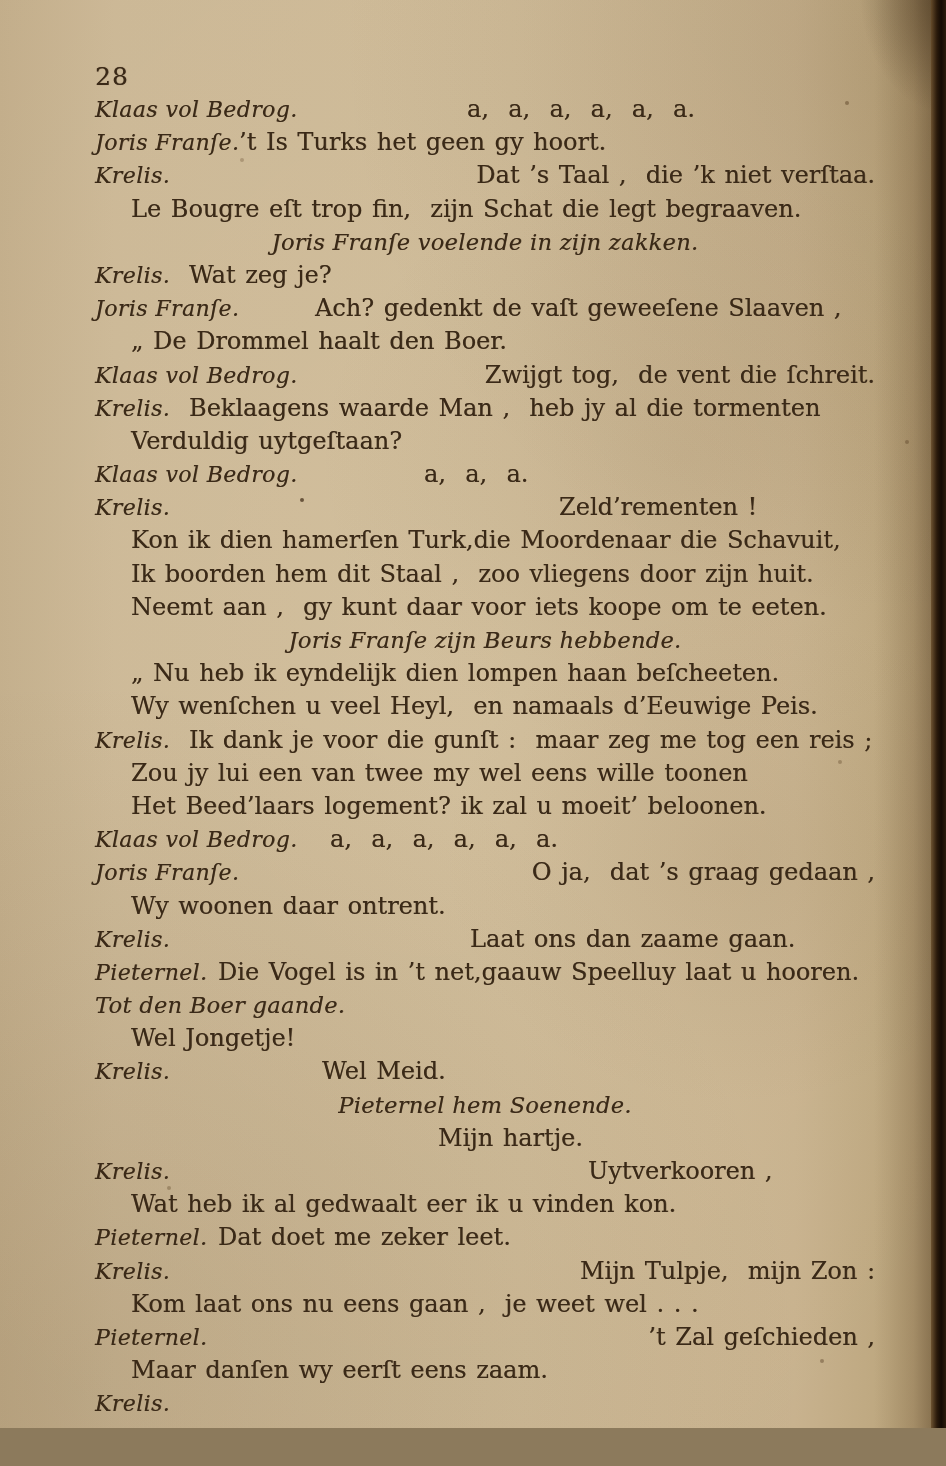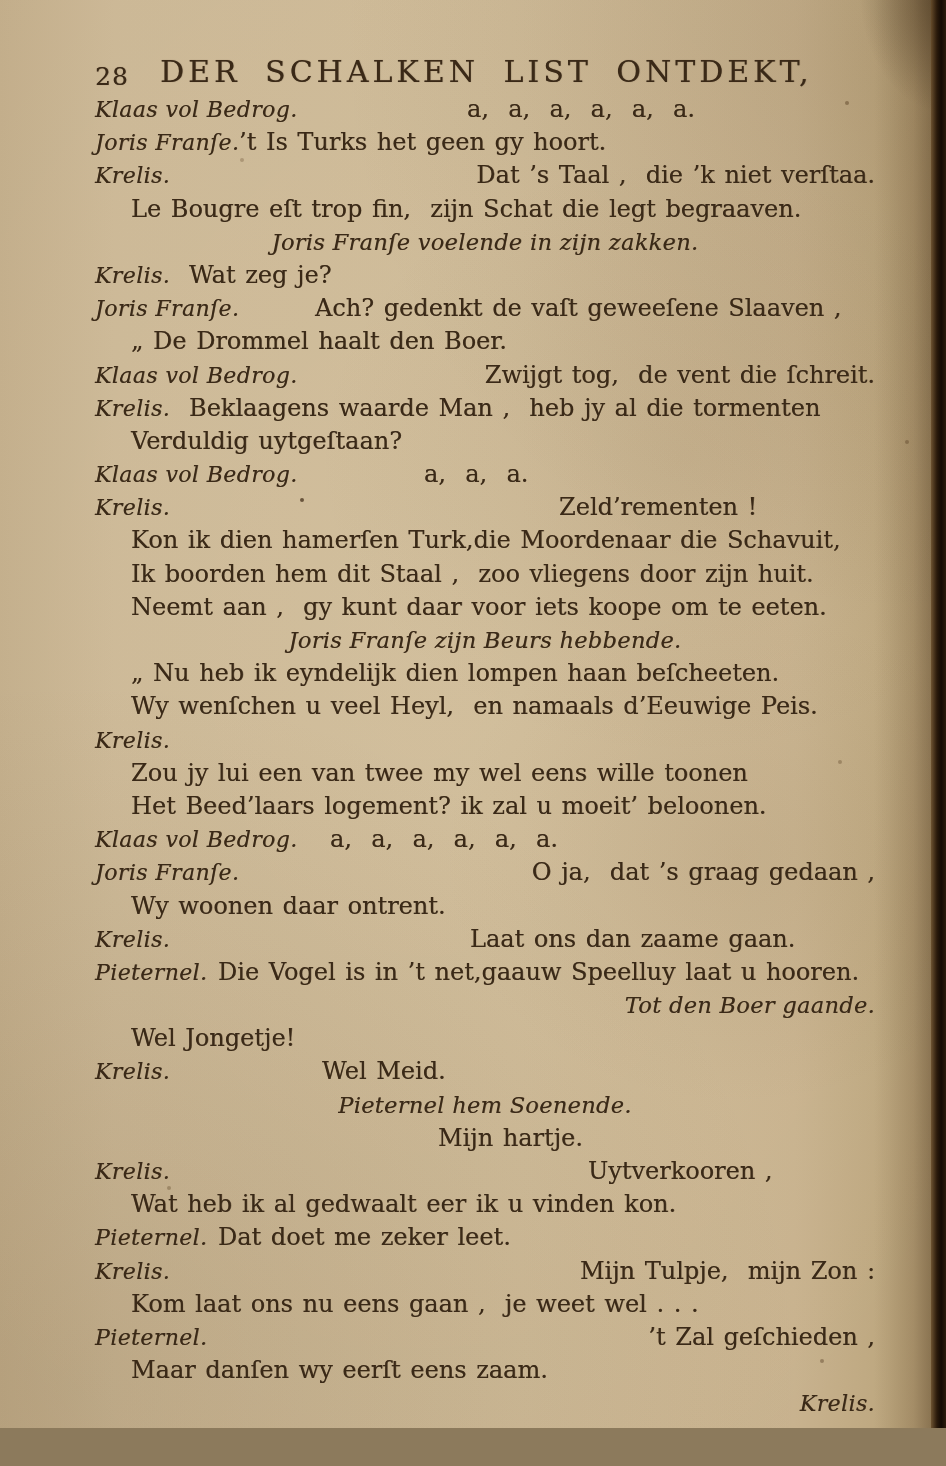--- a/index.html
+++ b/index.html
@@ -21,21 +21,21 @@
   .header { position:absolute; top:50px; left:95px; width:780px; height:44px;
             text-shadow:0.4px 0.4px 0.7px rgba(46,30,14,0.55); white-space:pre; }
   .pagenum { position:absolute; left:0; top:12px; font-size:25px; letter-spacing:1px; }
   .title   { position:absolute; left:65px; top:4px; font-size:30px; letter-spacing:4px; word-spacing:11px; }
 
   .page-text { position:absolute; left:95px; top:93px; width:780px;
                text-shadow:0.35px 0.35px 0.6px rgba(46,30,14,0.5); }
   .line { position:relative; height:33.2px; line-height:33.2px; font-size:24px; white-space:pre; }
   .line.indent { padding-left:36px; }
   .line.center { text-align:center; }
-  .line.right  { text-align:right; }
+  .line.right  { }
   .line .abs   { position:absolute; top:0; }
   .sp    { font-style:italic; font-size:22px; letter-spacing:0.4px; }
   .stage { font-style:italic; font-size:22.5px; letter-spacing:0.3px; }
   .txt   { word-spacing:2px; }
 
   
   .speck-layer { position:absolute; left:300px; top:498px; width:4px; height:4px; border-radius:50%;
     background:rgba(70,50,28,0.75);
     box-shadow:
       545px -397px 0 0 rgba(85,60,32,0.45),
@@ -57,21 +57,20 @@
   .watermark { position:absolute; left:768px; top:1437px; white-space:nowrap;
     font-family:"Liberation Sans","DejaVu Sans",sans-serif;
     font-size:16px; letter-spacing:1.5px; color:rgba(128,110,84,0.55); }
 </style>
 </head>
 <body>
 
 <div class="page">
   <div class="header">
     <span class="pagenum">28</span>
-    <span class="title">DER SCHALKEN LIST ONTDEKT,</span>
   </div>
 
   <div class="page-text">
       <div class="line"><span class="sp abs" style="left: 0px;">Klaas vol Bedrog.</span><span class="txt abs" style="left: 372px;">a,  a,  a,  a,  a,  a.</span></div>
       <div class="line"><span class="sp abs" style="left: 0px;">Joris Franſe.</span><span class="txt abs" style="left: 144px;">’t Is Turks het geen gy hoort.</span></div>
       <div class="line"><span class="sp abs" style="left: 0px;">Krelis.</span><span class="txt abs" style="right: 0px;">Dat ’s Taal ,  die ’k niet verſtaa.</span></div>
       <div class="line indent"><span class="txt">Le Bougre eſt trop fin,  zijn Schat die legt begraaven.</span></div>
       <div class="line center"><span class="stage">Joris Franſe voelende in zijn zakken.</span></div>
       <div class="line"><span class="sp abs" style="left: 0px;">Krelis.</span><span class="txt abs" style="left: 94px;">Wat zeg je?</span></div>
       <div class="line"><span class="sp abs" style="left: 0px;">Joris Franſe.</span><span class="txt abs" style="left: 220px;">Ach? gedenkt de vaſt geweeſene Slaaven ,</span></div>
@@ -80,21 +79,21 @@
       <div class="line"><span class="sp abs" style="left: 0px;">Krelis.</span><span class="txt abs" style="left: 94px;">Beklaagens waarde Man ,  heb jy al die tormenten</span></div>
       <div class="line indent"><span class="txt">Verduldig uytgeſtaan?</span></div>
       <div class="line"><span class="sp abs" style="left: 0px;">Klaas vol Bedrog.</span><span class="txt abs" style="left: 329px;">a,  a,  a.</span></div>
       <div class="line"><span class="sp abs" style="left: 0px;">Krelis.</span><span class="txt abs" style="left: 464px;">Zeld’rementen !</span></div>
       <div class="line indent"><span class="txt">Kon ik dien hamerſen Turk,die Moordenaar die Schavuit,</span></div>
       <div class="line indent"><span class="txt">Ik boorden hem dit Staal ,  zoo vliegens door zijn huit.</span></div>
       <div class="line indent"><span class="txt">Neemt aan ,  gy kunt daar voor iets koope om te eeten.</span></div>
       <div class="line center"><span class="stage">Joris Franſe zijn Beurs hebbende.</span></div>
       <div class="line indent"><span class="txt">„ Nu heb ik eyndelijk dien lompen haan beſcheeten.</span></div>
       <div class="line indent"><span class="txt">Wy wenſchen u veel Heyl,  en namaals d’Eeuwige Peis.</span></div>
-      <div class="line"><span class="sp abs" style="left: 0px;">Krelis.</span></div>
+      <div class="line"><span class="sp abs" style="left: 0px;">Krelis.</span><span class="txt abs" style="left: 94px;">Ik dank je voor die gunſt :  maar zeg me tog een reis ;</span></div>
       <div class="line indent"><span class="txt">Zou jy lui een van twee my wel eens wille toonen</span></div>
       <div class="line indent"><span class="txt">Het Beed’laars logement? ik zal u moeit’ beloonen.</span></div>
       <div class="line"><span class="sp abs" style="left: 0px;">Klaas vol Bedrog.</span><span class="txt abs" style="left: 235px;">a,  a,  a,  a,  a,  a.</span></div>
       <div class="line"><span class="sp abs" style="left: 0px;">Joris Franſe.</span><span class="txt abs" style="right: 0px;">O ja,  dat ’s graag gedaan ,</span></div>
       <div class="line indent"><span class="txt">Wy woonen daar ontrent.</span></div>
       <div class="line"><span class="sp abs" style="left: 0px;">Krelis.</span><span class="txt abs" style="left: 375px;">Laat ons dan zaame gaan.</span></div>
       <div class="line"><span class="sp abs" style="left: 0px;">Pieternel.</span><span class="txt abs" style="left: 123px;">Die Vogel is in ’t net,gaauw Speelluy laat u hooren.</span></div>
       <div class="line right"><span class="stage">Tot den Boer gaande.</span></div>
       <div class="line indent"><span class="txt">Wel Jongetje!</span></div>
       <div class="line"><span class="sp abs" style="left: 0px;">Krelis.</span><span class="txt abs" style="left: 227px; text-align: right;">Wel Meid.</span></div>

